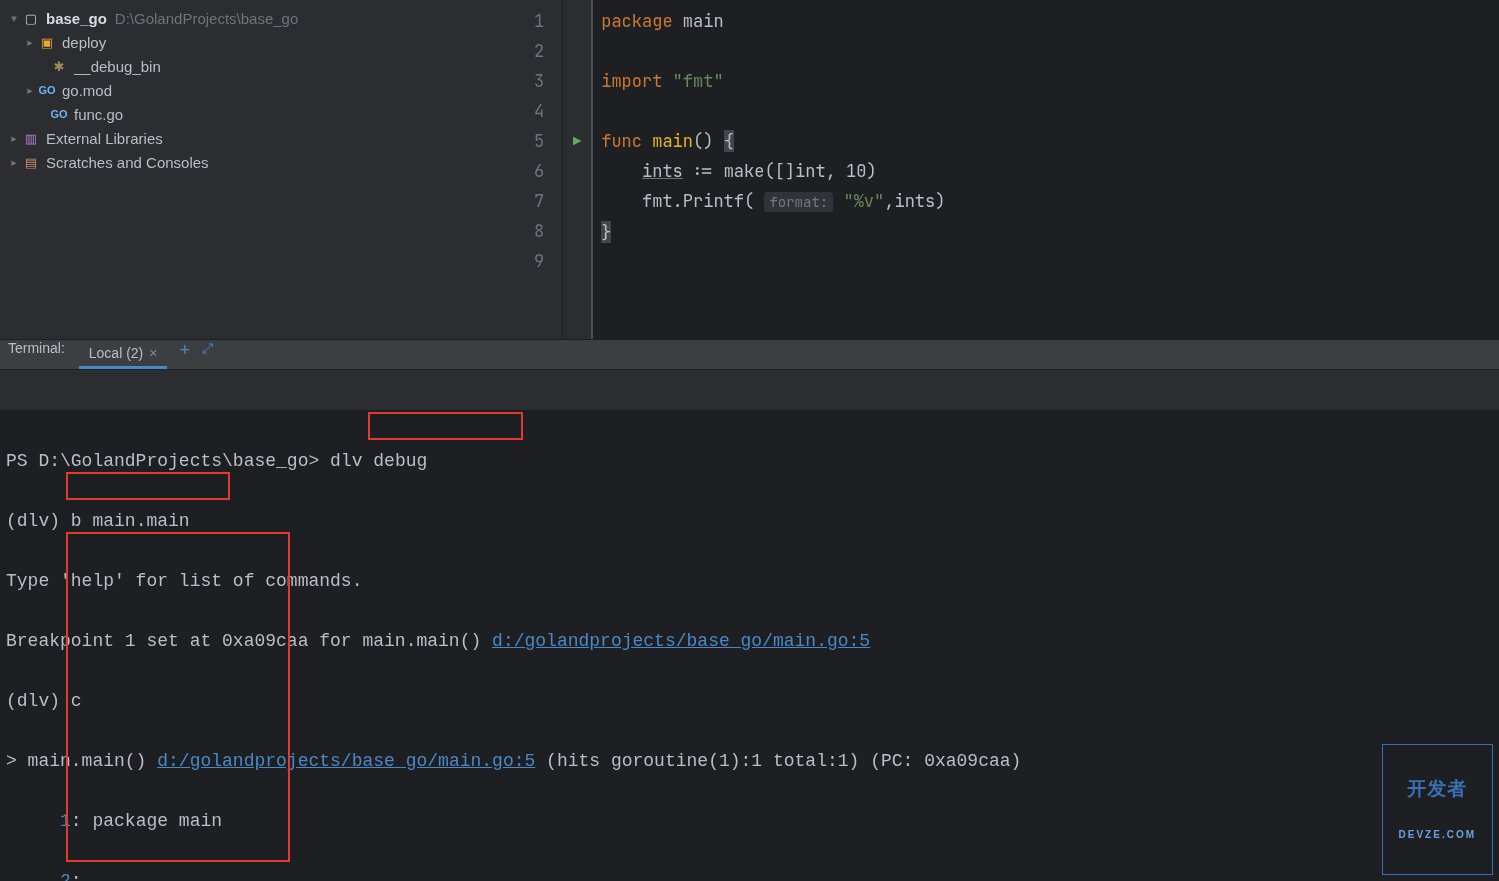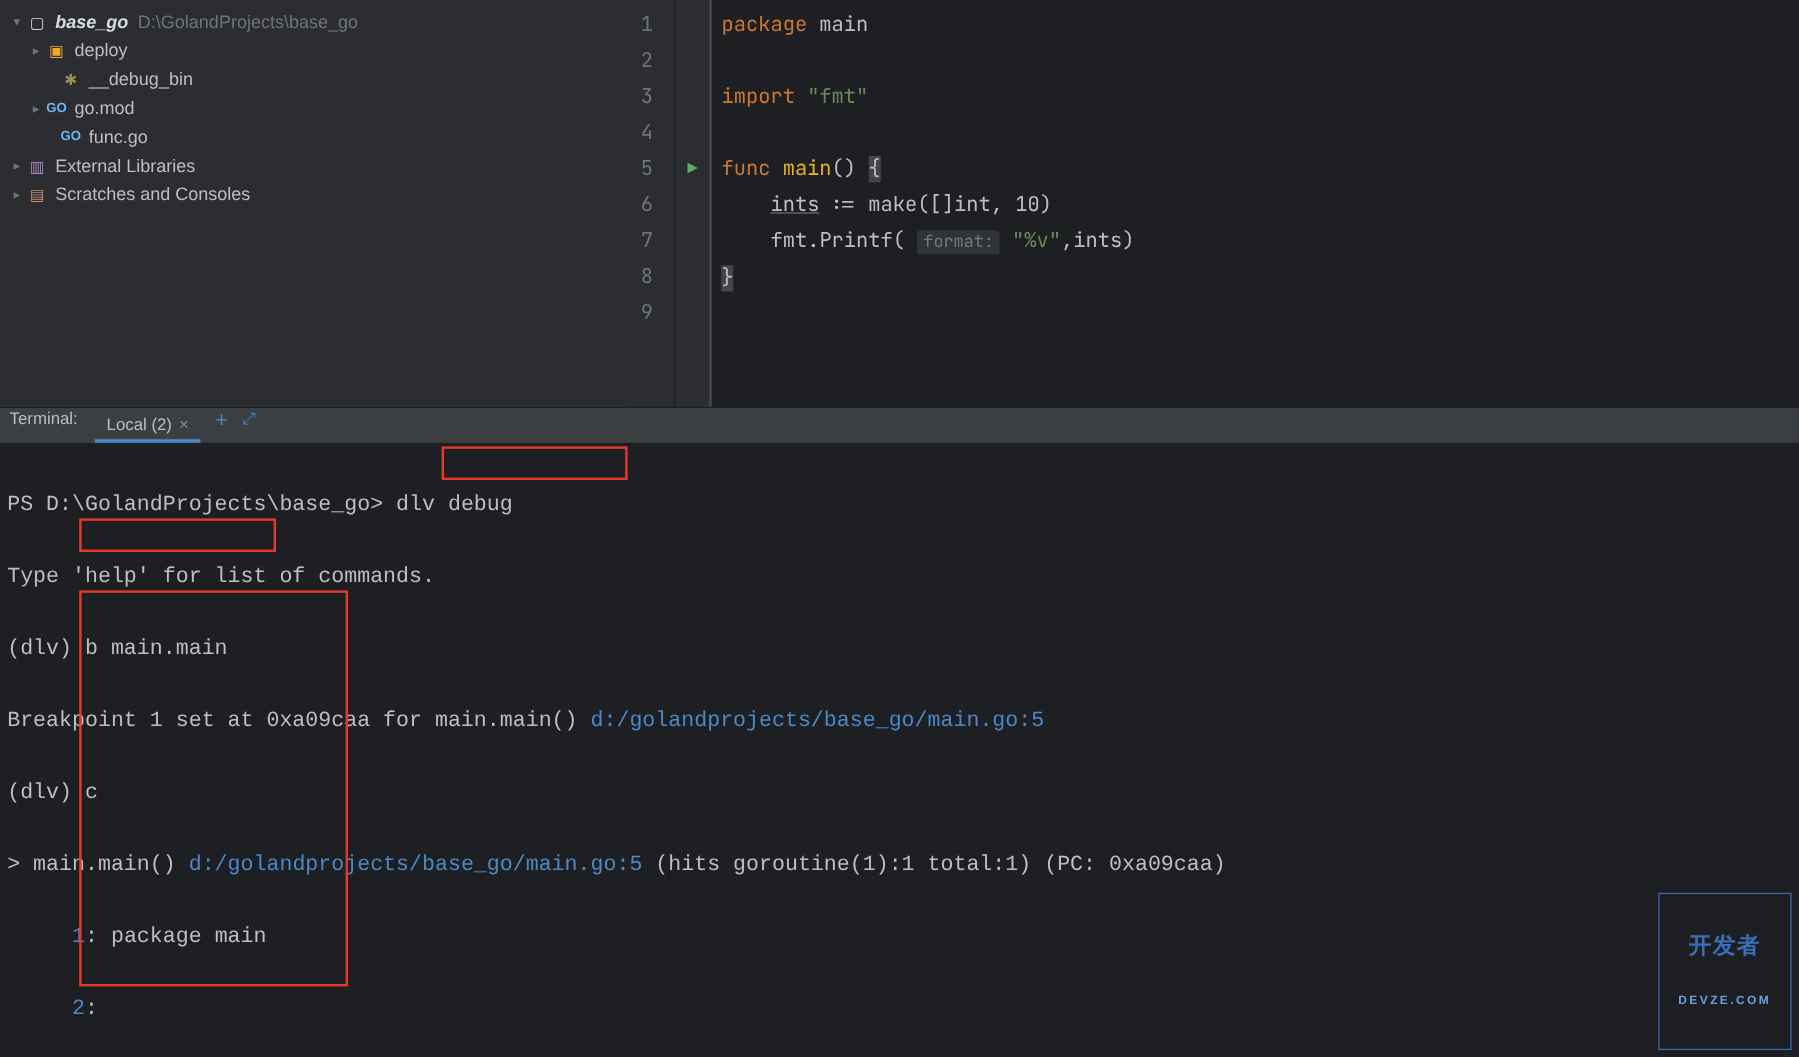--- a/index.html
+++ b/index.html
@@ -38,21 +38,21 @@
 .chevron { width: 16px; display: inline-block; text-align: center; color: #6f737a; font-size: 11px; }
 .chevron.down::before { content: "▾"; }
 .chevron.right::before { content: "▸"; }
 .ficon { width: 18px; height: 18px; margin-right: 6px; display: inline-flex; align-items: center; justify-content: center; font-size: 13px; }
 .folder-icon { color: #ced0d6; }
 .deploy-icon { color: #f0a732; }
 .star-icon { color: #a08c5b; }
 .go-icon { color: #6cb6f5; font-weight: bold; font-size: 11px; }
 .lib-icon { color: #b084c9; }
 .scratch-icon { color: #c78e6d; }
-.proj-name { font-weight: bold; color: #d8dbe0; font-style: italic; }
+.proj-name { font-weight: bold; color: #d8dbe0; }
 .proj-path { color: #6f737a; margin-left: 8px; }
 
 .editor-area {
   flex: 1;
   display: flex;
   flex-direction: column;
   background: #1e1f22;
 }
 .editor-body {
   flex: 1;
@@ -125,23 +125,24 @@
   flex: 1;
   background: #1e1f22;
   color: #bcbec4;
   font-family: "Consolas","Courier New",monospace;
   font-size: 18px;
   line-height: 30px;
   padding: 6px 6px;
   position: relative;
   overflow: auto;
   white-space: pre;
+  margin-top: 40px;
 }
 .t-line { white-space: pre; }
-.t-link { color: #4a88c7; }
+.t-link { color: #4a88c7; text-decoration: underline; }
 .t-num { color: #4a88c7; }
 .redbox {
   position: absolute;
   border: 2px solid #e33a2f;
   pointer-events: none;
 }
 
 .watermark {
   position: absolute;
   right: 6px;
@@ -245,22 +246,22 @@
   <div class="term-tab">
     <span>Local (2)</span>
     <span class="term-close">×</span>
   </div>
   <span class="term-add">+</span>
   <span class="term-expand">⤢</span>
 </div>
 
 <div class="terminal-body">
 <div class="t-line"><span>PS D:\GolandProjects\base_go&gt;</span><span> dlv debug</span></div>
+<div class="t-line"><span>(dlv)</span><span> b main.main</span></div>
 <div class="t-line"><span>Type 'help' for list of commands.</span></div>
-<div class="t-line"><span>(dlv)</span><span> b main.main</span></div>
 <div class="t-line"><span>Breakpoint 1 set at 0xa09caa for main.main() </span><span class="t-link">d:/golandprojects/base_go/main.go:5</span></div>
 <div class="t-line"><span>(dlv)</span><span> c</span></div>
 <div class="t-line"><span>&gt; main.main() </span><span class="t-link">d:/golandprojects/base_go/main.go:5</span><span> (hits goroutine(1):1 total:1) (PC: 0xa09caa)</span></div>
 <div class="t-line">     <span class="t-num">1</span>:<span> package main</span></div>
 <div class="t-line">     <span class="t-num">2</span>:<span></span></div>
 
 
 
 
 

